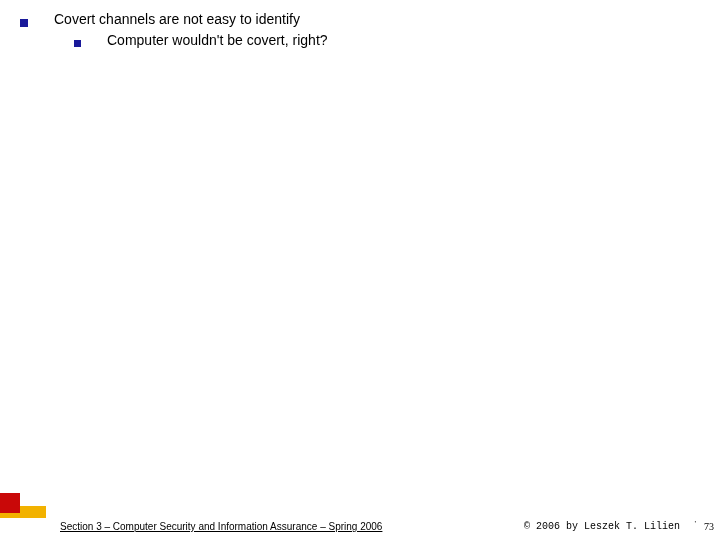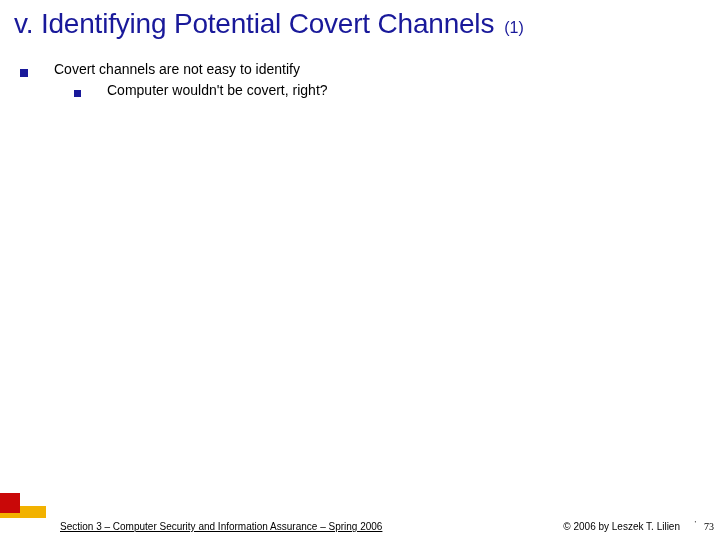--- a/index.html
+++ b/index.html
@@ -112,20 +112,21 @@
     font-size: 10px;
     color: #000;
     text-decoration: underline;
   }
   .footer-right {
     position: absolute;
     right: 40px;
     bottom: 0;
     font-size: 10px;
     color: #000;
+    font-family: Liberation Mono, monospace;
   }
   .page-num {
     position: absolute;
     right: 6px;
     bottom: 0;
     font-size: 10px;
     color: #000;
     font-family: Liberation Serif, serif;
   }
   .page-tick {
@@ -134,24 +135,20 @@
     bottom: 4px;
     font-size: 8px;
     color: #000;
   }
 </style>
 </head>
 <body>
 
 <div class="slide">
 
-  <div class="title-row">
-    <h1 class="title">v. Identifying Potential Covert Channels</h1>
-    <span class="title-suffix">(1)</span>
-  </div>
 
   <div class="content">
 
     <div class="bul">
       <span class="sq"></span>
       <span class="txt">Covert channels are not easy to identify</span>
     </div>
     <div class="sub">
       <span class="sq"></span>
       <span class="txt">Computer wouldn't be covert, right?</span>

